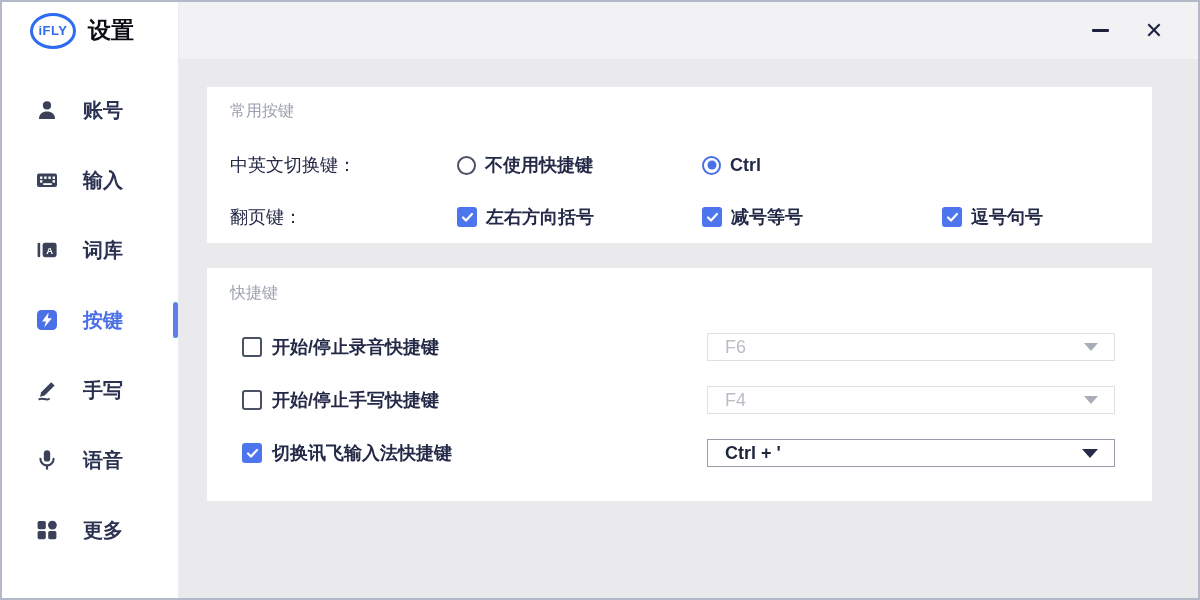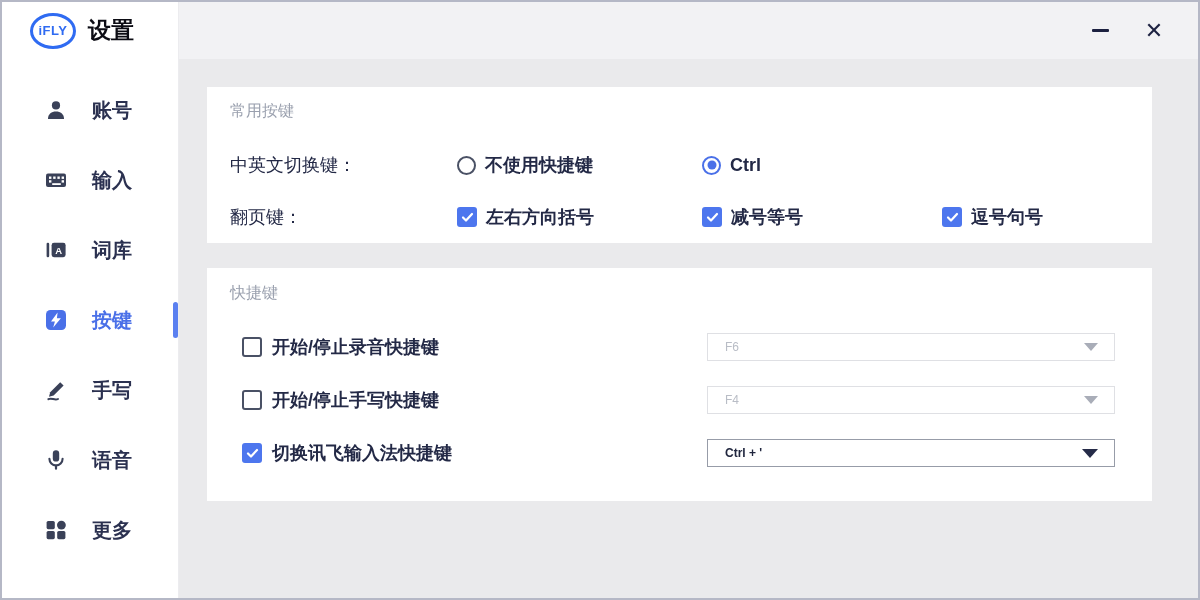--- a/index.html
+++ b/index.html
@@ -9,21 +9,21 @@
   .window { width:1200px; height:600px; border:2px solid #b5b8c6; display:flex; background:#ef4444; }
 
   
   .sidebar { width:177px; background:#ffffff; border-right:1px solid #ececef; display:flex; flex-direction:column; flex-shrink:0; }
   .brand { height:57px; display:flex; align-items:center; padding-left:28px; gap:12px; }
   .logo { width:46px; height:36px; border:3px solid #2f6bf2; border-radius:50%; display:flex; align-items:center; justify-content:center; }
   .logo span { color:#2f6bf2; font-size:13px; font-weight:bold; letter-spacing:0.5px; }
   .app-title { font-size:23px; font-weight:bold; color:#0c0c14;font-family:Liberation Serif, serif; }
 
   .nav { padding-top:16px; }
-  .nav-item { position:relative; height:70px; display:flex; align-items:center; padding-left:42px; gap:24px; cursor:pointer; }
+  .nav-item { position:relative; height:70px; display:flex; align-items:center; padding-left:33px; gap:24px; cursor:pointer; }
   .nav-item .nav-icon { width:24px; height:24px; display:flex; align-items:center; justify-content:center; }
   .nav-item .nav-label { font-size:20px; font-weight:600; color:#2b3150; }
   .nav-item.selected .nav-label { color:#4a70e8; }
   .nav-item.selected::after { content:""; position:absolute; right:0; top:50%; transform:translateY(-50%); width:5px; height:36px; background:#5b80f0; border-radius:3px; }
 
   
   .right { flex:1; display:flex; flex-direction:column; min-width:0; }
   .titlebar { height:57px; background:#f2f2f4; display:flex; align-items:center; justify-content:flex-end; padding-right:31px; gap:28px; flex-shrink:0; }
   .win-btn { width:26px; height:26px; display:flex; align-items:center; justify-content:center; cursor:pointer; }
   .minus-glyph { width:17px; height:3px; background:#1c2140; border-radius:1px; }
@@ -53,21 +53,21 @@
 
   
   .sc-rows { margin-top:28px; }
   .sc-row { display:flex; align-items:center; justify-content:space-between; height:28px; padding-left:12px; padding-right:37px; margin-bottom:25px; }
   .sc-left { display:flex; align-items:center; gap:10px; cursor:pointer; }
   .sc-left .opt-label { font-size:18px; font-weight:600; color:#232946; }
 
   .dropdown { width:408px; height:28px; background:#fff; display:flex; align-items:center; justify-content:space-between; padding:0 16px 0 17px; cursor:pointer; }
   .dropdown.disabled { border:1px solid #dfe0e4; }
   .dropdown.enabled { border:1px solid #979ca8; }
-  .dd-value { font-size:12px; }
+  .dd-value { font-size:18px; }
   .dropdown.disabled .dd-value { color:#b9bdc6; font-weight:400; }
   .dropdown.enabled .dd-value { color:#20263e; font-weight:600; }
   .caret { width:0; height:0; }
   .dropdown.disabled .caret { border-left:7px solid transparent; border-right:7px solid transparent; border-top:8px solid #a9adb8; }
   .dropdown.enabled .caret { border-left:8px solid transparent; border-right:8px solid transparent; border-top:9px solid #252b48; }
 </style>
 </head>
 <body>
 
 <div class="window">

